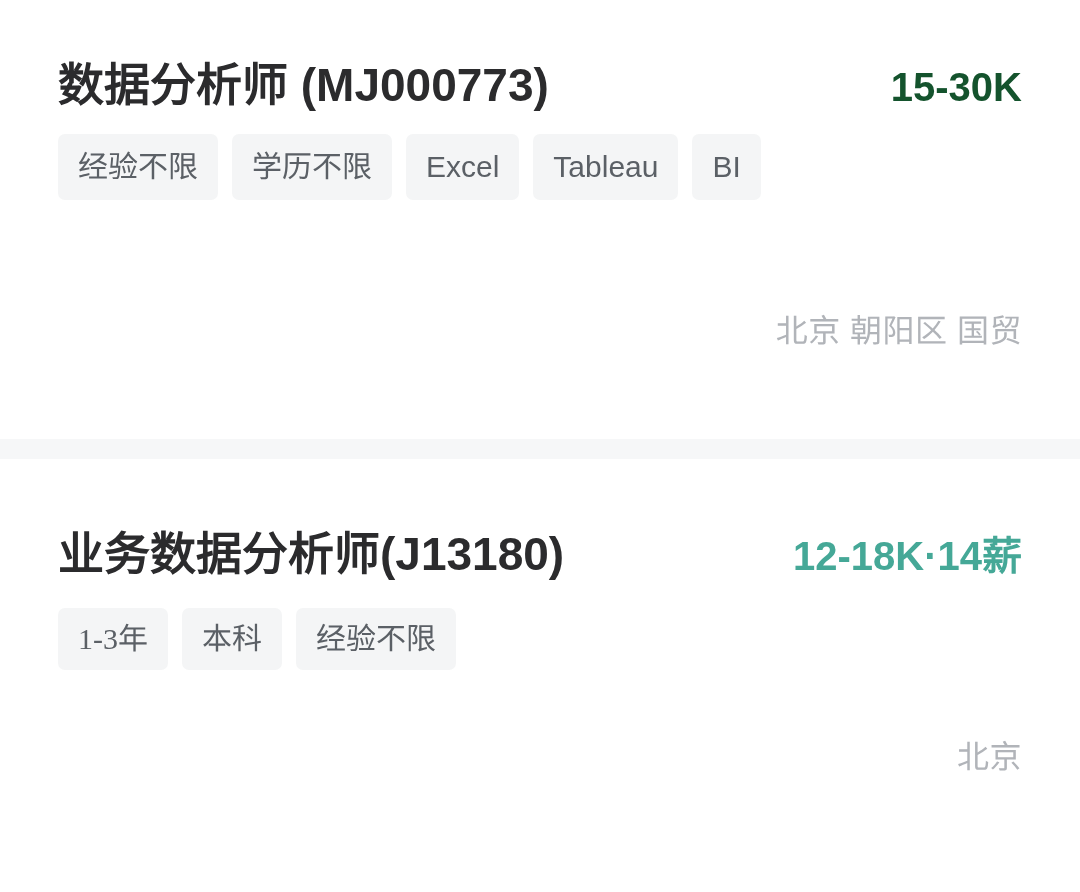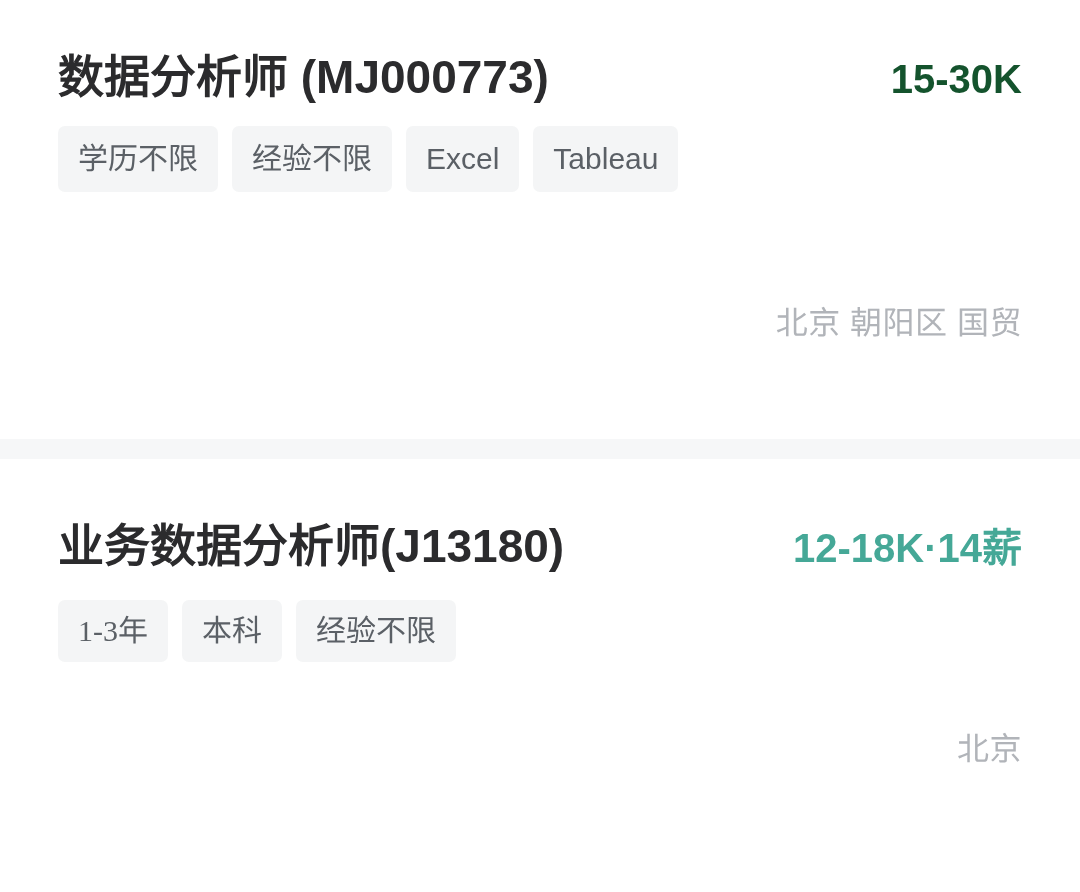--- a/index.html
+++ b/index.html
@@ -21,21 +21,21 @@
     height: 892px;
     display: flex;
     flex-direction: column;
     background: #ffffff;
   }
 
   .job-card {
     position: relative;
     background: #ffffff;
     box-sizing: border-box;
-    padding: 4px 58px;
+    padding: 12px 58px;
   }
 
   .card-1 { height: 439px; }
   .card-2 { height: 433px; }
 
   .card-divider {
     height: 20px;
     width: 100%;
     background: #f6f7f8;
     flex: 0 0 auto;
@@ -117,24 +117,25 @@
 
 <div class="job-list">
 
   <div class="job-card card-1">
     <div class="card-header">
       <div class="job-title">数据分析师 (MJ000773)</div>
       <div class="job-salary">15-30K</div>
     </div>
 
     <div class="tag-row">
+      <span class="tag">经验不限</span>
       <span class="tag">学历不限</span>
-      <span class="tag">经验不限</span>
       <span class="tag">Excel</span>
       <span class="tag">Tableau</span>
+      <span class="tag">BI</span>
     </div>
 
     <div class="card-footer">
       <div class="job-location">北京 朝阳区 国贸</div>
     </div>
   </div>
 
   <div class="card-divider"></div>
 
   <div class="job-card card-2">

